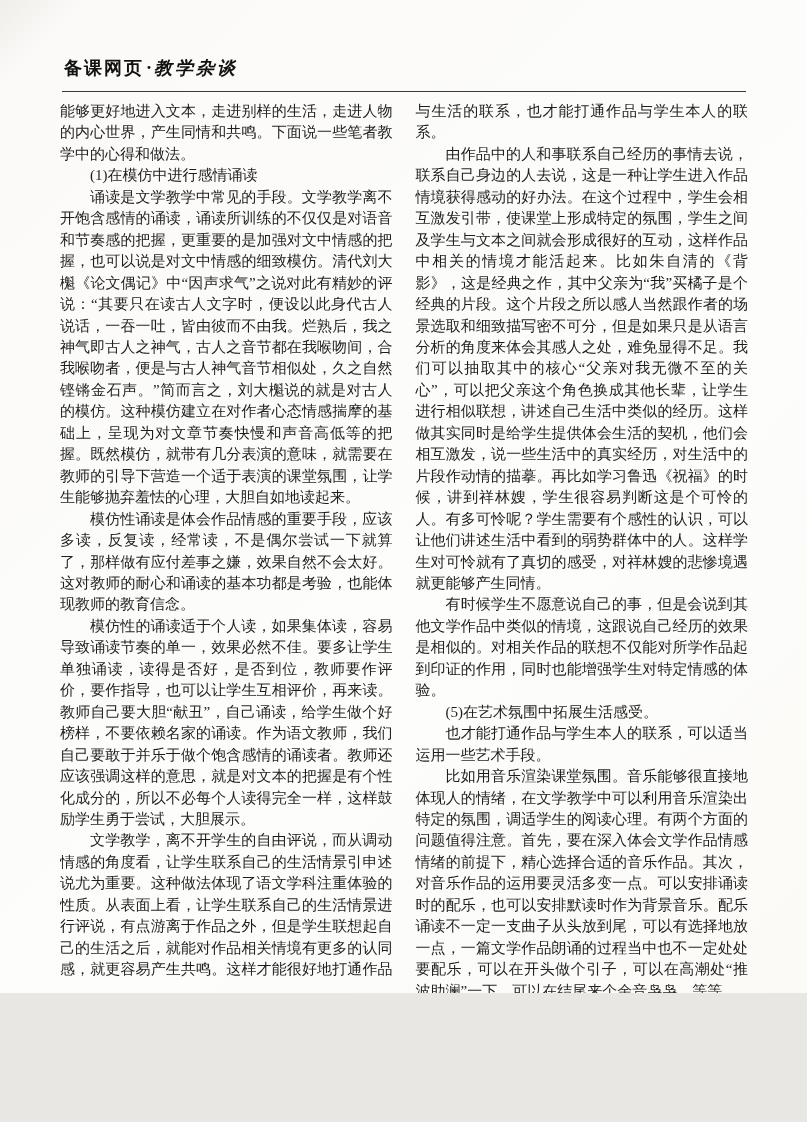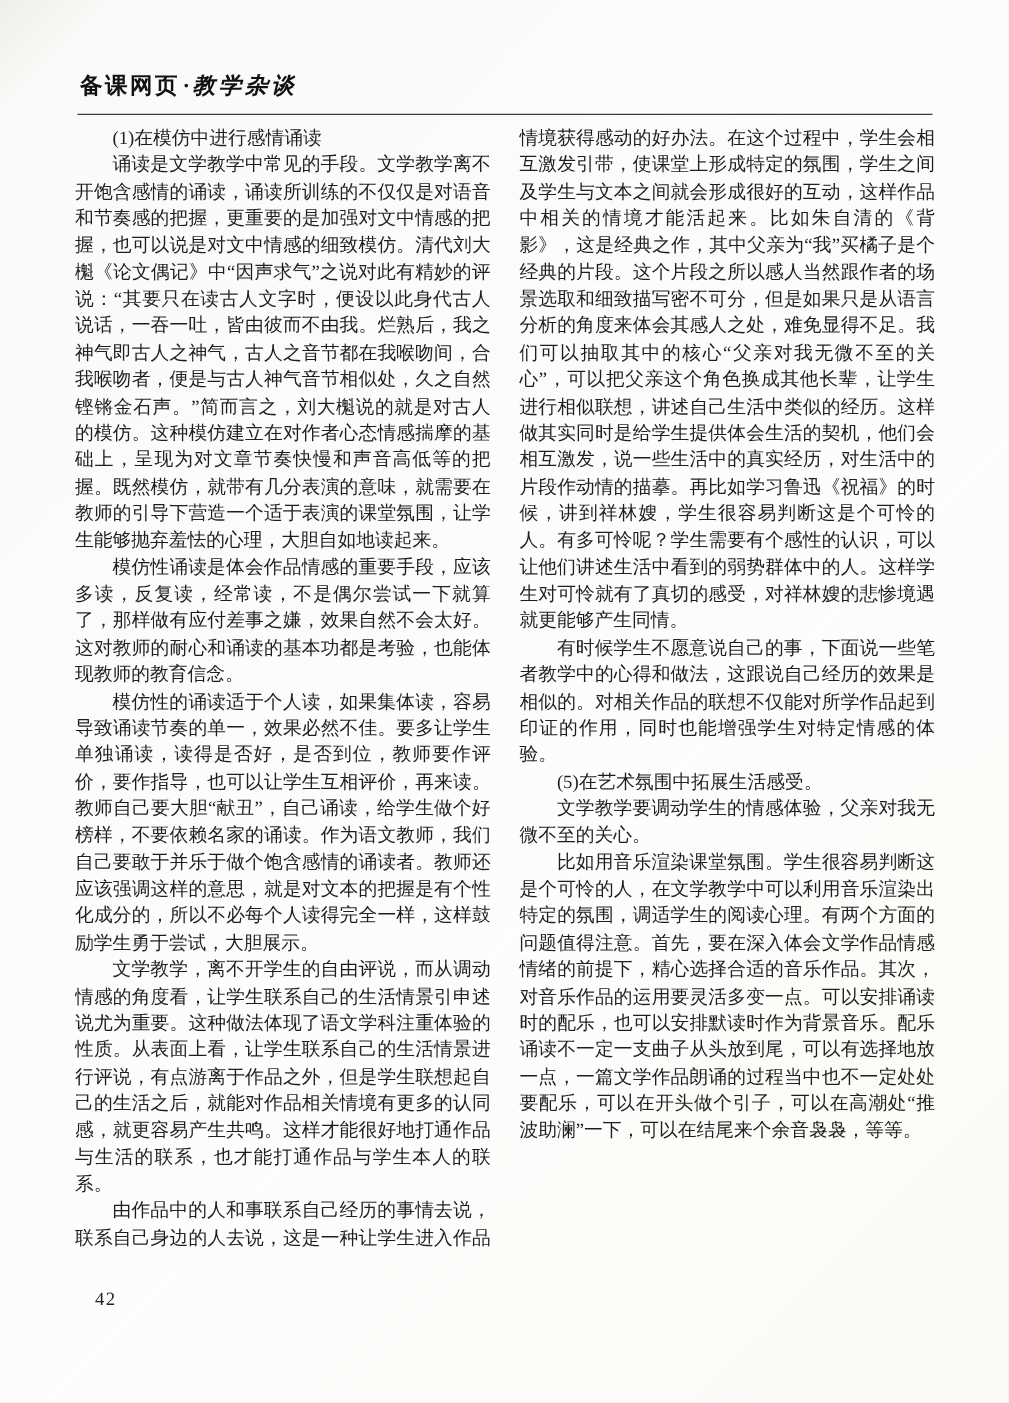--- a/index.html
+++ b/index.html
@@ -8,21 +8,21 @@
     width: 807px;
     height: 1122px;
   }
   body {
     background: #e9e7e4;
     font-family: "Liberation Serif", "DejaVu Serif", serif;
   }
   .page {
     position: relative;
     width: 807px;
-    height: 1122px;
+    height: 993px;
     background: linear-gradient(135deg, #f0eeea 0%, #fbfaf8 5%, #fdfdfb 60%, #fbfaf7 100%);
     color: #1e1e1e;
     overflow: hidden;
   }
   .page-header {
     position: absolute;
     left: 64px;
     top: 56px;
     font-size: 18px;
     white-space: nowrap;
@@ -115,29 +115,30 @@
 
 <div class="page">
 
   <div class="page-header">
     <span class="hdr-bold">备课网页</span><span class="hdr-sep">·</span><span class="hdr-kai">教学杂谈</span>
   </div>
 
   <div class="header-rule"></div>
 
   <div class="article-body">
+      <p>能够更好地进入文本，走进别样的生活，走进人物的内心世界，产生同情和共鸣。下面说一些笔者教学中的心得和做法。</p>
       <p class="indent">(1)在模仿中进行感情诵读</p>
       <p class="indent">诵读是文学教学中常见的手段。文学教学离不开饱含感情的诵读，诵读所训练的不仅仅是对语音和节奏感的把握，更重要的是加强对文中情感的把握，也可以说是对文中情感的细致模仿。清代刘大櫆《论文偶记》中“因声求气”之说对此有精妙的评说：“其要只在读古人文字时，便设以此身代古人说话，一吞一吐，皆由彼而不由我。烂熟后，我之神气即古人之神气，古人之音节都在我喉吻间，合我喉吻者，便是与古人神气音节相似处，久之自然铿锵金石声。”简而言之，刘大櫆说的就是对古人的模仿。这种模仿建立在对作者心态情感揣摩的基础上，呈现为对文章节奏快慢和声音高低等的把握。既然模仿，就带有几分表演的意味，就需要在教师的引导下营造一个适于表演的课堂氛围，让学生能够抛弃羞怯的心理，大胆自如地读起来。</p>
       <p class="indent">模仿性诵读是体会作品情感的重要手段，应该多读，反复读，经常读，不是偶尔尝试一下就算了，那样做有应付差事之嫌，效果自然不会太好。这对教师的耐心和诵读的基本功都是考验，也能体现教师的教育信念。</p>
       <p class="indent">模仿性的诵读适于个人读，如果集体读，容易导致诵读节奏的单一，效果必然不佳。要多让学生单独诵读，读得是否好，是否到位，教师要作评价，要作指导，也可以让学生互相评价，再来读。教师自己要大胆“献丑”，自己诵读，给学生做个好榜样，不要依赖名家的诵读。作为语文教师，我们自己要敢于并乐于做个饱含感情的诵读者。教师还应该强调这样的意思，就是对文本的把握是有个性化成分的，所以不必每个人读得完全一样，这样鼓励学生勇于尝试，大胆展示。</p>
       <p class="indent">文学教学，离不开学生的自由评说，而从调动情感的角度看，让学生联系自己的生活情景引申述说尤为重要。这种做法体现了语文学科注重体验的性质。从表面上看，让学生联系自己的生活情景进行评说，有点游离于作品之外，但是学生联想起自己的生活之后，就能对作品相关情境有更多的认同感，就更容易产生共鸣。这样才能很好地打通作品与生活的联系，也才能打通作品与学生本人的联系。</p>
       <p class="indent">由作品中的人和事联系自己经历的事情去说，联系自己身边的人去说，这是一种让学生进入作品情境获得感动的好办法。在这个过程中，学生会相互激发引带，使课堂上形成特定的氛围，学生之间及学生与文本之间就会形成很好的互动，这样作品中相关的情境才能活起来。比如朱自清的《背影》，这是经典之作，其中父亲为“我”买橘子是个经典的片段。这个片段之所以感人当然跟作者的场景选取和细致描写密不可分，但是如果只是从语言分析的角度来体会其感人之处，难免显得不足。我们可以抽取其中的核心“父亲对我无微不至的关心”，可以把父亲这个角色换成其他长辈，让学生进行相似联想，讲述自己生活中类似的经历。这样做其实同时是给学生提供体会生活的契机，他们会相互激发，说一些生活中的真实经历，对生活中的片段作动情的描摹。再比如学习鲁迅《祝福》的时候，讲到祥林嫂，学生很容易判断这是个可怜的人。有多可怜呢？学生需要有个感性的认识，可以让他们讲述生活中看到的弱势群体中的人。这样学生对可怜就有了真切的感受，对祥林嫂的悲惨境遇就更能够产生同情。</p>
-      <p class="indent">有时候学生不愿意说自己的事，下面说一些笔者教学中的心得和做法，这跟说自己经历的效果是相似的。对相关作品的联想不仅能对所学作品起到印证的作用，同时也能增强学生对特定情感的体验。</p>
+      <p class="indent">有时候学生不愿意说自己的事，但是会说到其他文学作品中类似的情境，这跟说自己经历的效果是相似的。对相关作品的联想不仅能对所学作品起到印证的作用，同时也能增强学生对特定情感的体验。</p>
       <p class="indent">(5)在艺术氛围中拓展生活感受。</p>
-      <p class="indent">文学教学要调动学生的情感体验，父亲对我无微不至的关心。</p>
-      <p class="indent">比如用音乐渲染课堂氛围。学生很容易判断这是个可怜的人，在文学教学中可以利用音乐渲染出特定的氛围，调适学生的阅读心理。有两个方面的问题值得注意。首先，要在深入体会文学作品情感情绪的前提下，精心选择合适的音乐作品。其次，对音乐作品的运用要灵活多变一点。可以安排诵读时的配乐，也可以安排默读时作为背景音乐。配乐诵读不一定一支曲子从头放到尾，可以有选择地放一点，一篇文学作品朗诵的过程当中也不一定处处要配乐，可以在开头做个引子，可以在高潮处“推波助澜”一下，可以在结尾来个余音袅袅，等等。</p>
+      <p class="indent">也才能打通作品与学生本人的联系，可以适当运用一些艺术手段。</p>
+      <p class="indent">比如用音乐渲染课堂氛围。音乐能够很直接地体现人的情绪，在文学教学中可以利用音乐渲染出特定的氛围，调适学生的阅读心理。有两个方面的问题值得注意。首先，要在深入体会文学作品情感情绪的前提下，精心选择合适的音乐作品。其次，对音乐作品的运用要灵活多变一点。可以安排诵读时的配乐，也可以安排默读时作为背景音乐。配乐诵读不一定一支曲子从头放到尾，可以有选择地放一点，一篇文学作品朗诵的过程当中也不一定处处要配乐，可以在开头做个引子，可以在高潮处“推波助澜”一下，可以在结尾来个余音袅袅，等等。</p>
     </div>
 
   <div class="page-footer">
     <span class="page-number">42</span>
   </div>
 
 </div>
 
 </body></html>

